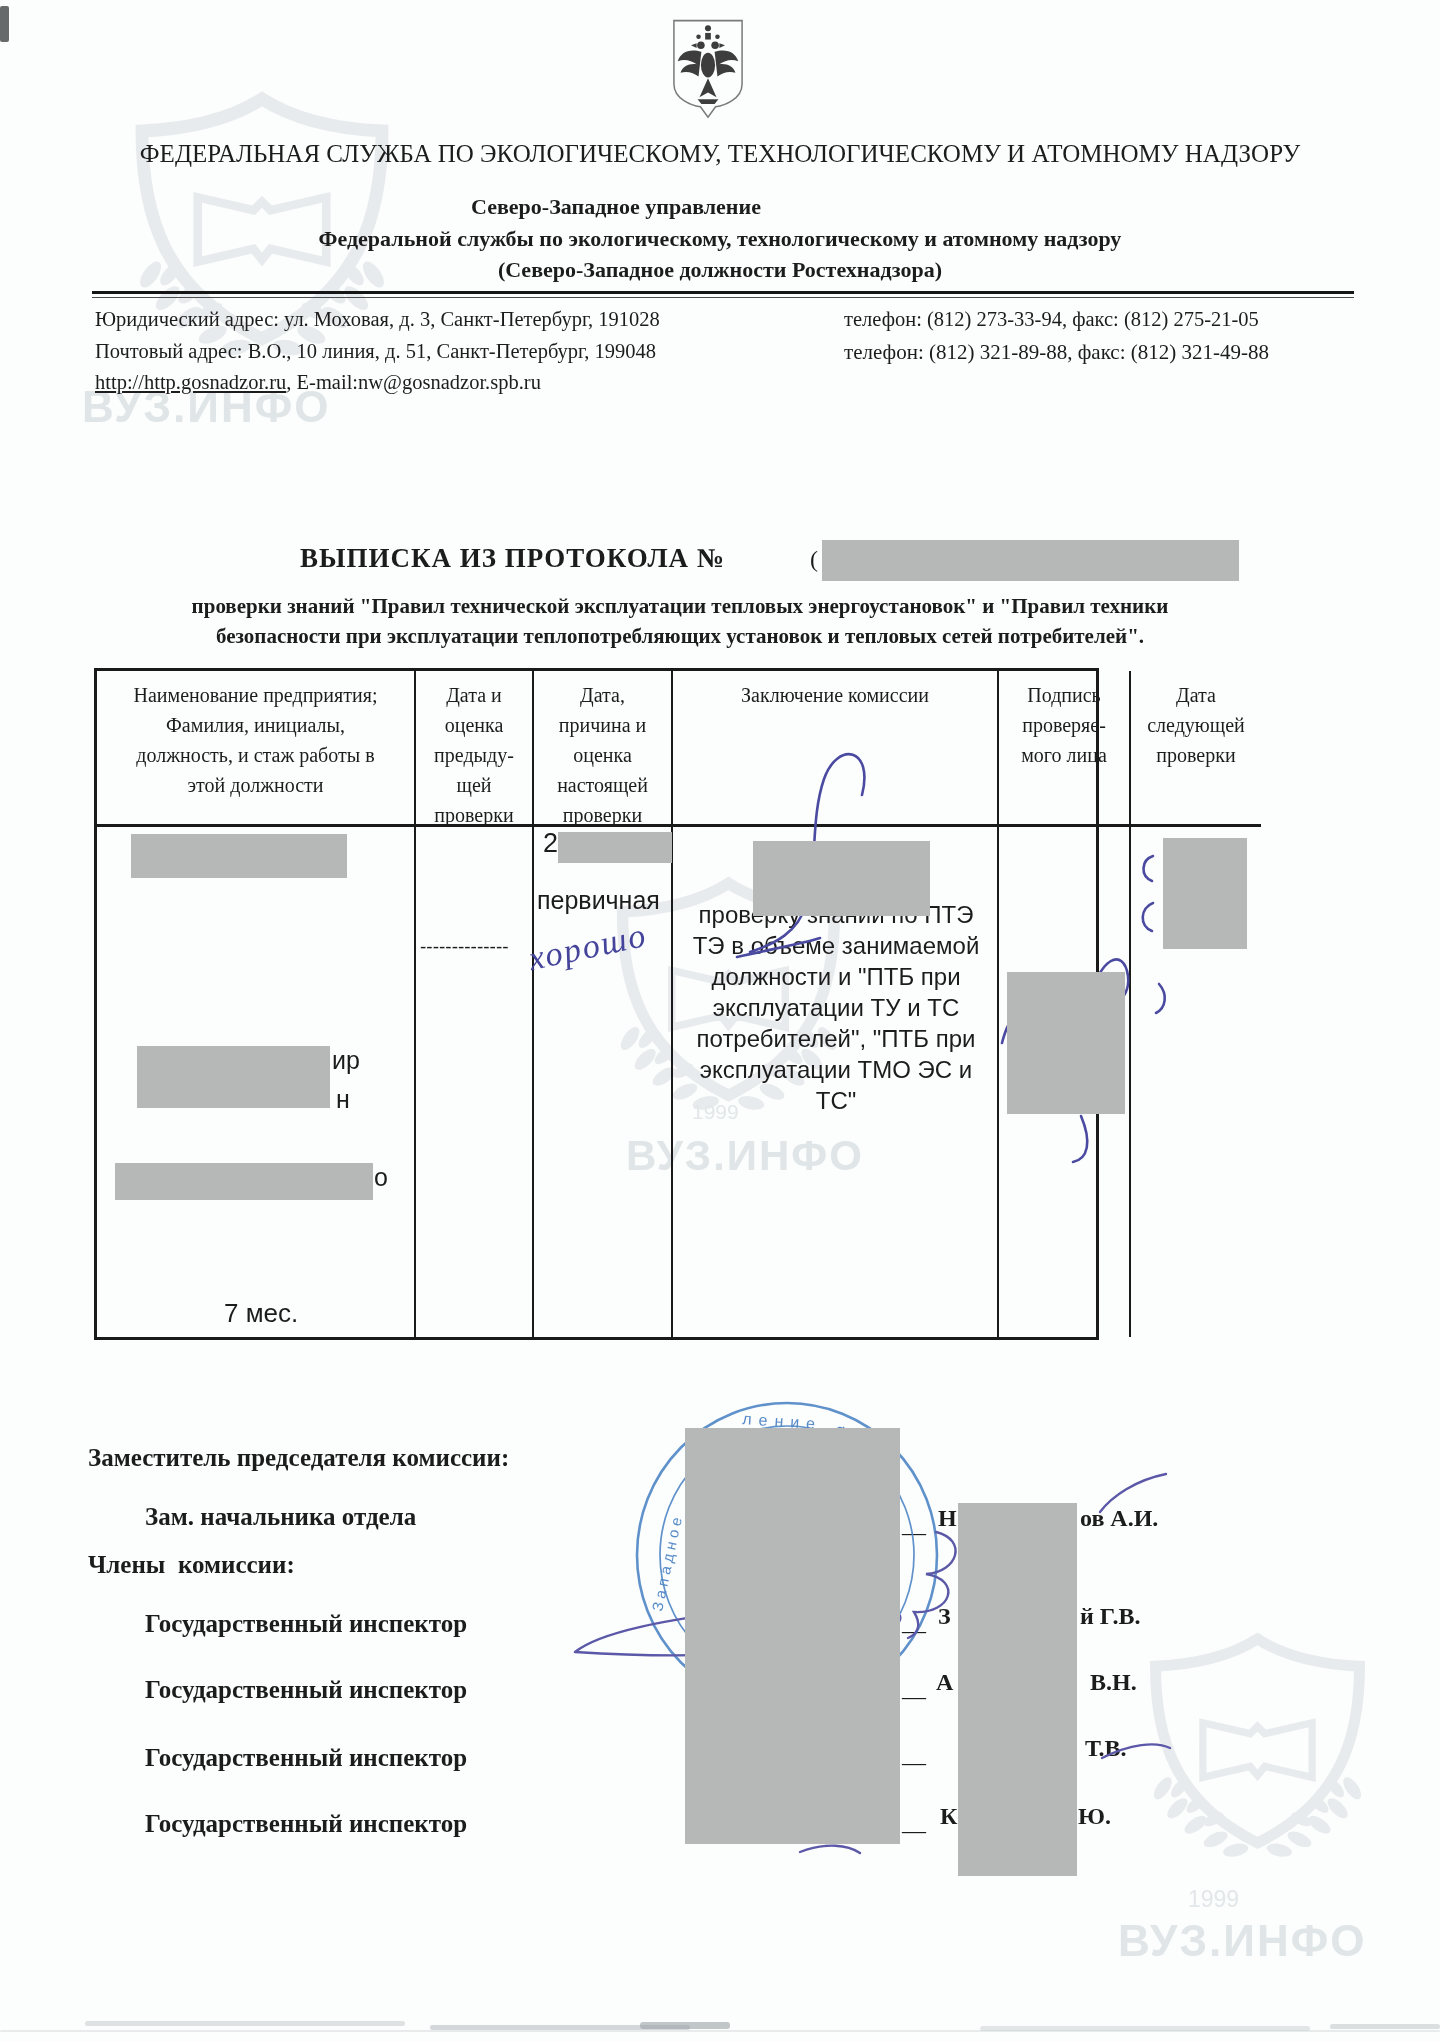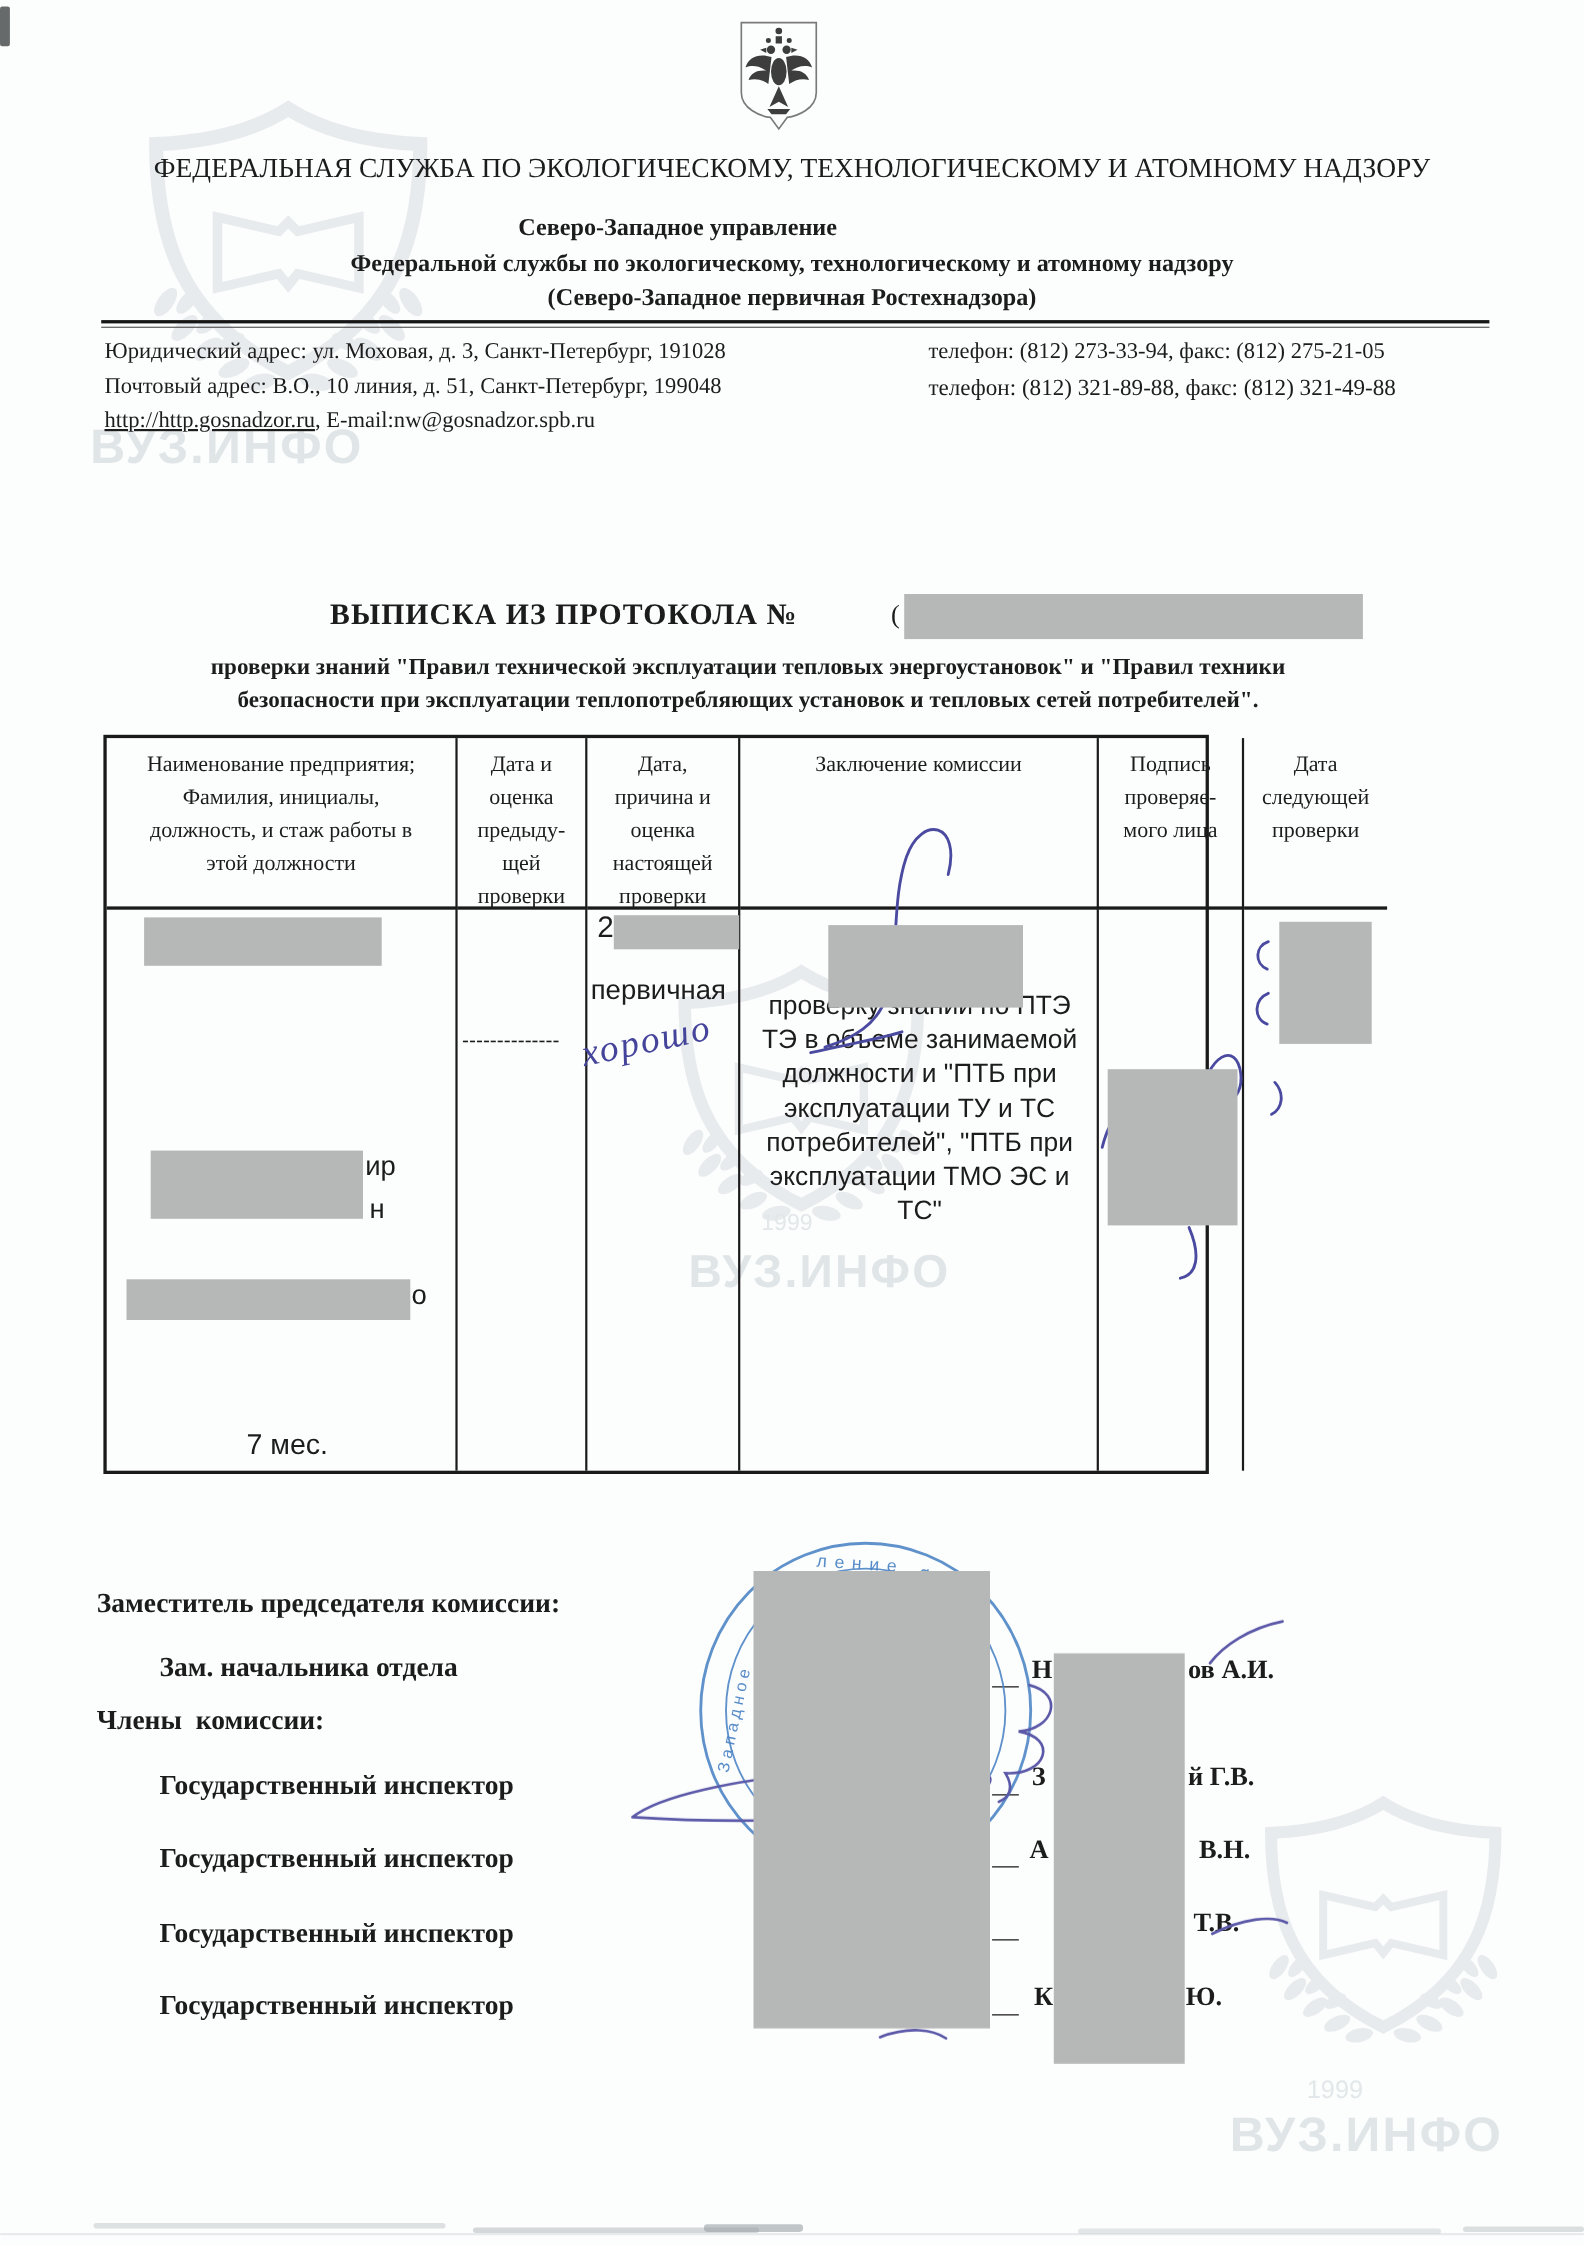--- a/index.html
+++ b/index.html
@@ -97,21 +97,21 @@
       <path d="M38 40 C26 36 16 40 13 50 C20 47 27 49 33 53 C25 52 18 55 16 62 C23 60 30 62 35 66 Z"></path>
       <path d="M52 40 C64 36 74 40 77 50 C70 47 63 49 57 53 C65 52 72 55 74 62 C67 60 60 62 55 66 Z"></path>
       <path d="M45 68 L36 88 L45 83 L54 88 Z"></path>
       <path d="M34 90 h22 l-4 5 h-14 z"></path>
     </g>
   </svg>
 
   <div class="abs ctr" style="left:0;top:140px;width:1440px;font-size:25px;z-index:2;">ФЕДЕРАЛЬНАЯ СЛУЖБА ПО ЭКОЛОГИЧЕСКОМУ, ТЕХНОЛОГИЧЕСКОМУ И АТОМНОМУ НАДЗОРУ</div>
   <div class="abs ctr b" style="left:0;top:194px;width:1232px;font-size:22px;z-index:2;">Северо-Западное управление</div>
   <div class="abs ctr b" style="left:0;top:226px;width:1440px;font-size:22px;z-index:2;">Федеральной службы по экологическому, технологическому и атомному надзору</div>
-  <div class="abs ctr b" style="left:0;top:257px;width:1440px;font-size:22px;z-index:2;">(Северо-Западное первичная Ростехнадзора)</div>
+  <div class="abs ctr b" style="left:0;top:257px;width:1440px;font-size:22px;z-index:2;">(Северо-Западное должности Ростехнадзора)</div>
 
   <div class="abs" style="left:92px;top:291px;width:1262px;border-top:3px solid #161616;z-index:2;"></div>
   <div class="abs" style="left:92px;top:297px;width:1262px;border-top:1px solid #4a4a4a;z-index:2;"></div>
 
   <div class="abs" style="left:95px;top:308px;font-size:20.5px;z-index:2;">Юридический адрес: ул. Моховая, д. 3, Санкт-Петербург, 191028</div>
   <div class="abs" style="left:95px;top:340px;font-size:20.5px;z-index:2;text-align:center;">Почтовый адрес: В.О., 10 линия, д. 51, Санкт-Петербург, 199048</div>
   <div class="abs" style="left:95px;top:371px;font-size:20.5px;z-index:2;">
     <span style="text-decoration:underline;">http://http.gosnadzor.ru</span><span>, E-mail:nw@gosnadzor.spb.ru</span>
   </div>
   <div class="abs" style="left:844px;top:308px;font-size:20.5px;z-index:2;">телефон: (812) 273-33-94, факс: (812) 275-21-05</div>

